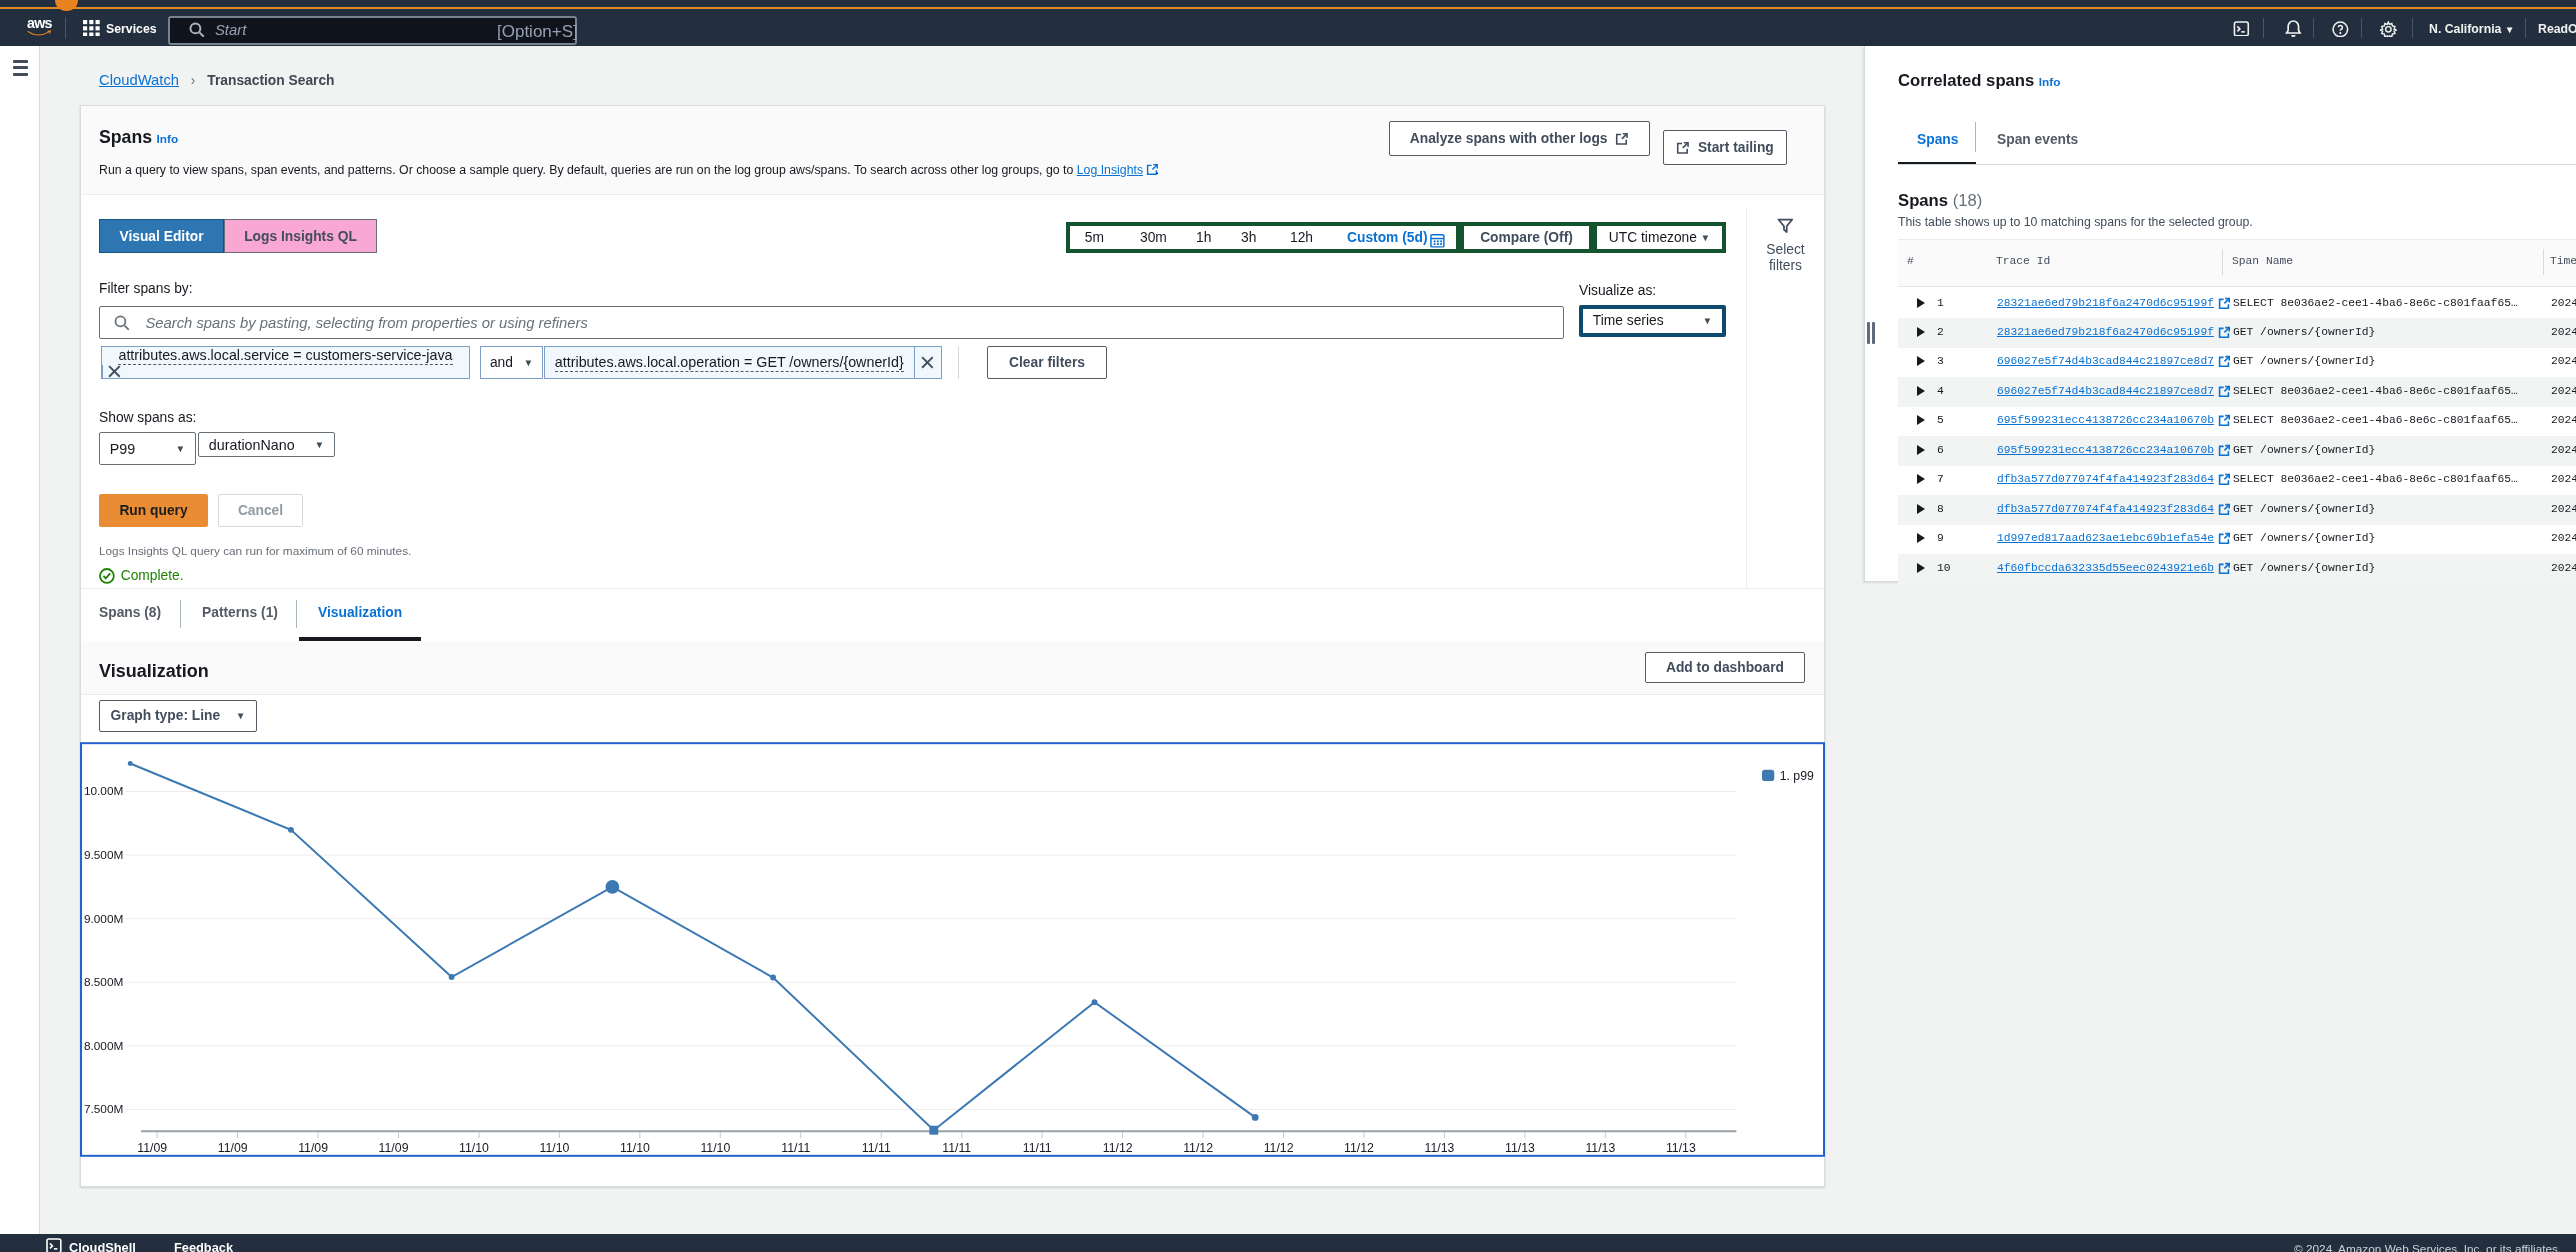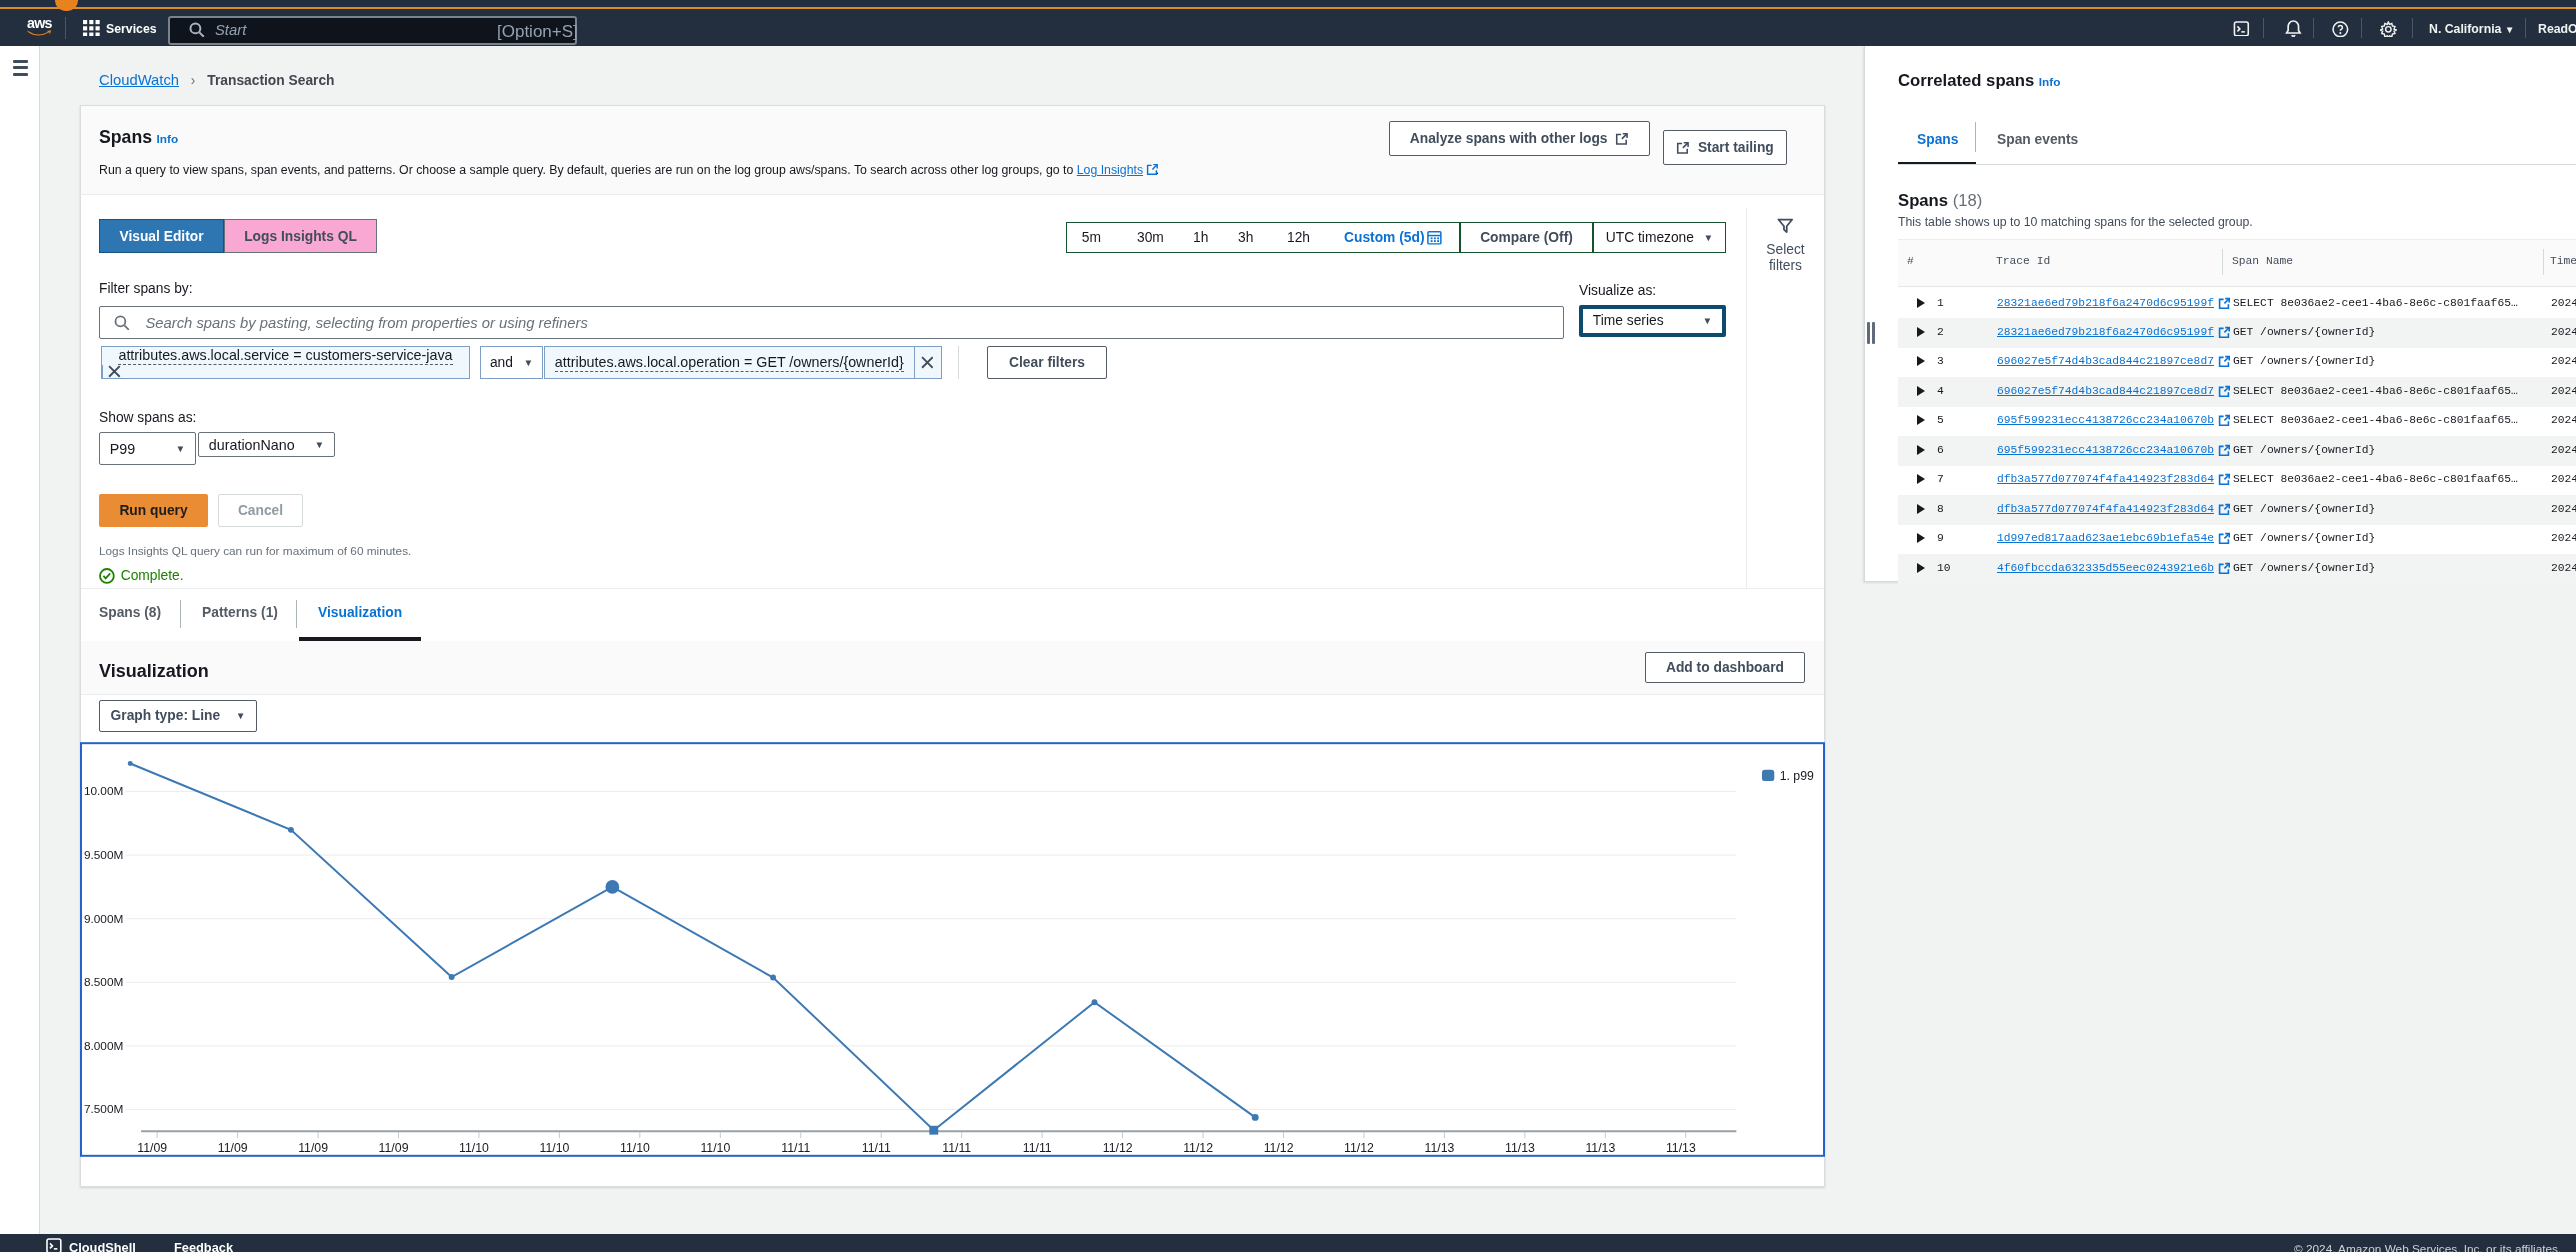--- a/index.html
+++ b/index.html
@@ -34,21 +34,21 @@
 #panelhead { left:80px; top:105px; width:1745px; height:90px; background:#fafafa; border:1px solid #d9dddd; border-bottom:1px solid #eaeded; }
 h1.ttl { font-size:17.7px; font-weight:bold; color:#16191f; display:inline; }
 .info { color:#0972d3; font-size:11.8px; font-weight:bold; }
 #spansdesc { left:99px; top:161px; font-size:12.3px; color:#16191f; }
 #spansdesc a { color:#0972d3; text-decoration:underline; }
 .btn { position:absolute; background:#fff; border:1px solid #545b64; border-radius:2px; font-size:13.8px; font-weight:bold; color:#414d5c; display:flex; align-items:center; justify-content:center; gap:7.9px; }
 
 #segVE { left:99px; top:219px; width:125px; height:34px; background:#2e76b2; border:1px solid #16527f; color:#fff; font-weight:bold; font-size:13.8px; display:flex; align-items:center; justify-content:center; z-index:2;}
 #segQL { left:224px; top:219px; width:153px; height:34px; background:#f9a8d4; border:1px solid #687078; color:#414d5c; font-weight:bold; font-size:13.8px; display:flex; align-items:center; justify-content:center; }
 
-.trbox { position:absolute; top:222px; height:30.5px; border:1px solid #14532d; background:#fff; display:flex; align-items:center; }
+.trbox { position:absolute; top:222px; height:30.5px; border:4px solid #14532d; background:#fff; display:flex; align-items:center; }
 #trmain { left:1066px; width:394px; font-size:13.8px; white-space:nowrap; }
 #trmain span { color:#16191f; white-space:nowrap; }
 #trcompare { left:1460px; width:133px; font-size:13.8px; font-weight:bold; justify-content:center; color:#414d5c;}
 #trutc { left:1593px; width:133px; font-size:13.8px; justify-content:space-between; padding:0 11.8px; color:#16191f;}
 
 .lbl { position:absolute; font-size:13.8px; color:#16191f; }
 #filterinput { left:99px; top:306px; width:1465px; height:33px; border:1px solid #687078; border-radius:2px; background:#fff; display:flex; align-items:center; }
 #filterinput .ph { color:#687078; font-style:italic; font-size:14.8px; margin-left:15.8px; }
 #vselect { left:1579px; top:305px; width:147px; height:31.5px; border:4px solid #0c4a6e; border-radius:2px; background:#fff; display:flex; align-items:center; justify-content:space-between; padding:0 9.8px; font-size:13.8px; }
 

